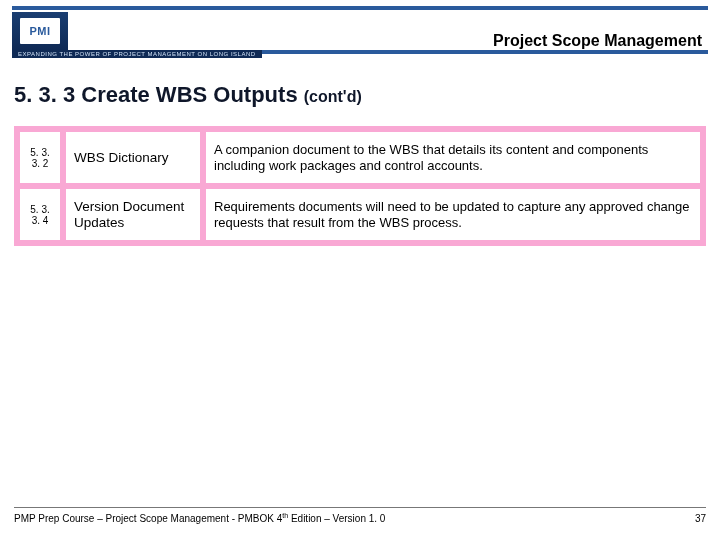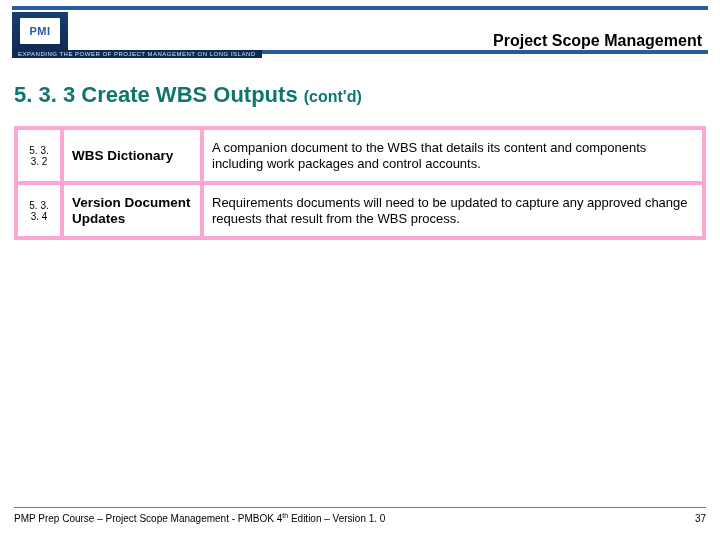--- a/index.html
+++ b/index.html
@@ -29,32 +29,32 @@
     background:#0f2a55; color:#cfe0f5; font-size:6px; letter-spacing:0.5px;
     padding:1px 6px;
   }
   .header-title {
     color:#000; font-weight:bold; font-size:16px;
     font-family: Verdana, Geneva, sans-serif;
   }
   .section-title {
     position:absolute; left:14px; top:82px;
     font-family: Verdana, Geneva, sans-serif;
-    font-size:22px; font-weight:bold; color:#0f766e;
+    font-size:22px; font-weight:bold; color:#0f172a;
   }
   .section-title .cont { font-size:16px; font-weight:bold; }
   .tbl {
     position:absolute; left:14px; top:126px; width:692px;
     border-collapse: collapse;
   }
   .tbl td {
-    border:4px solid #f9a8d4; padding:10px 8px; vertical-align:middle;
+    border:6px solid #f9a8d4; padding:10px 8px; vertical-align:middle;
   }
   .tbl td.num { width:46px; font-size:10px; text-align:center; font-family:Arial; }
-  .tbl td.name { width:140px; font-size:13.5px; font-weight:bold; font-family:Arial; line-height:1.15;}
+  .tbl td.name { width:140px; font-size:13.5px; font-weight:normal; font-family:Arial; line-height:1.15;}
   .tbl td.desc { font-size:13px; font-family:Arial; line-height:1.2; }
   .footer {
     position:absolute; left:14px; bottom:16px; width:692px;
     border-top:1px solid #777; padding-top:4px;
     display:flex; justify-content:space-between; align-items:flex-end;
     font-size:10px; color:#000;
   }
   .footer .sup { font-size:7px; vertical-align:super; }
 </style>
 </head>

